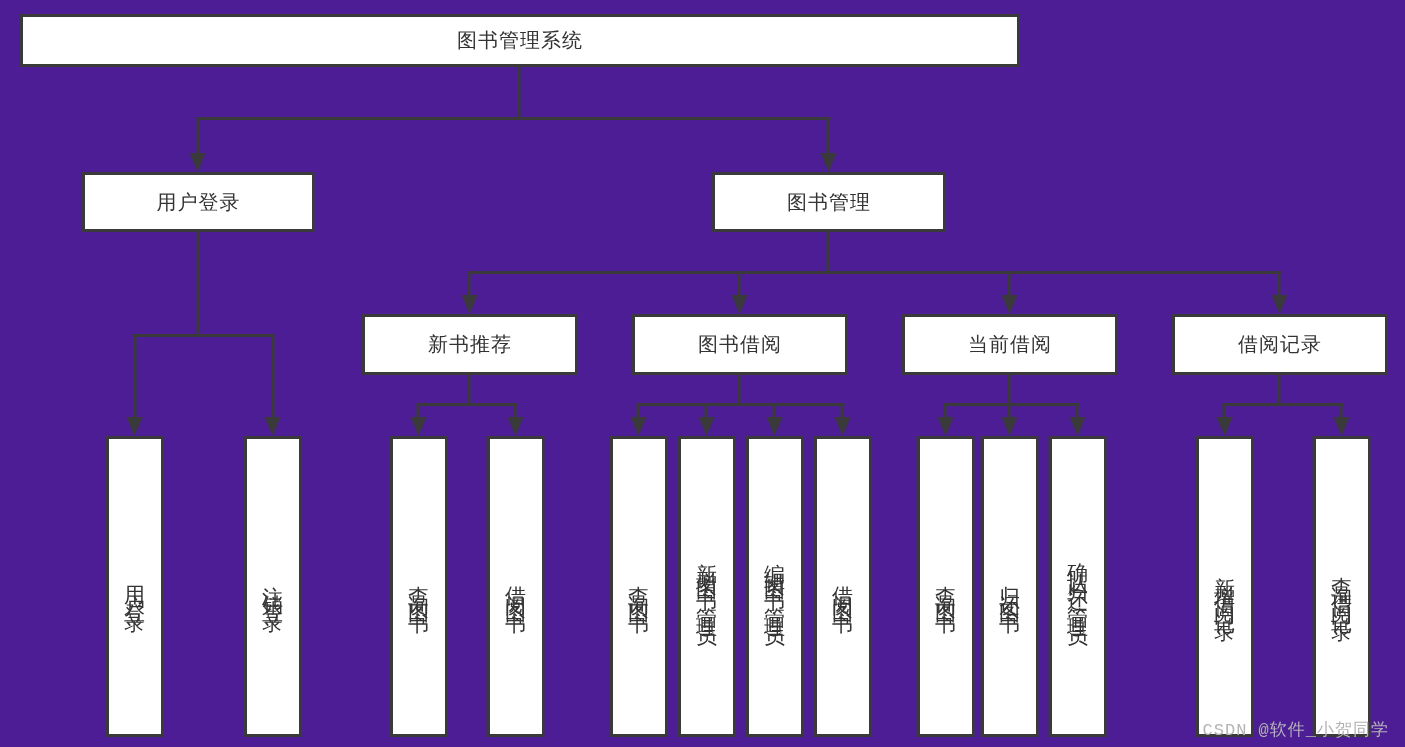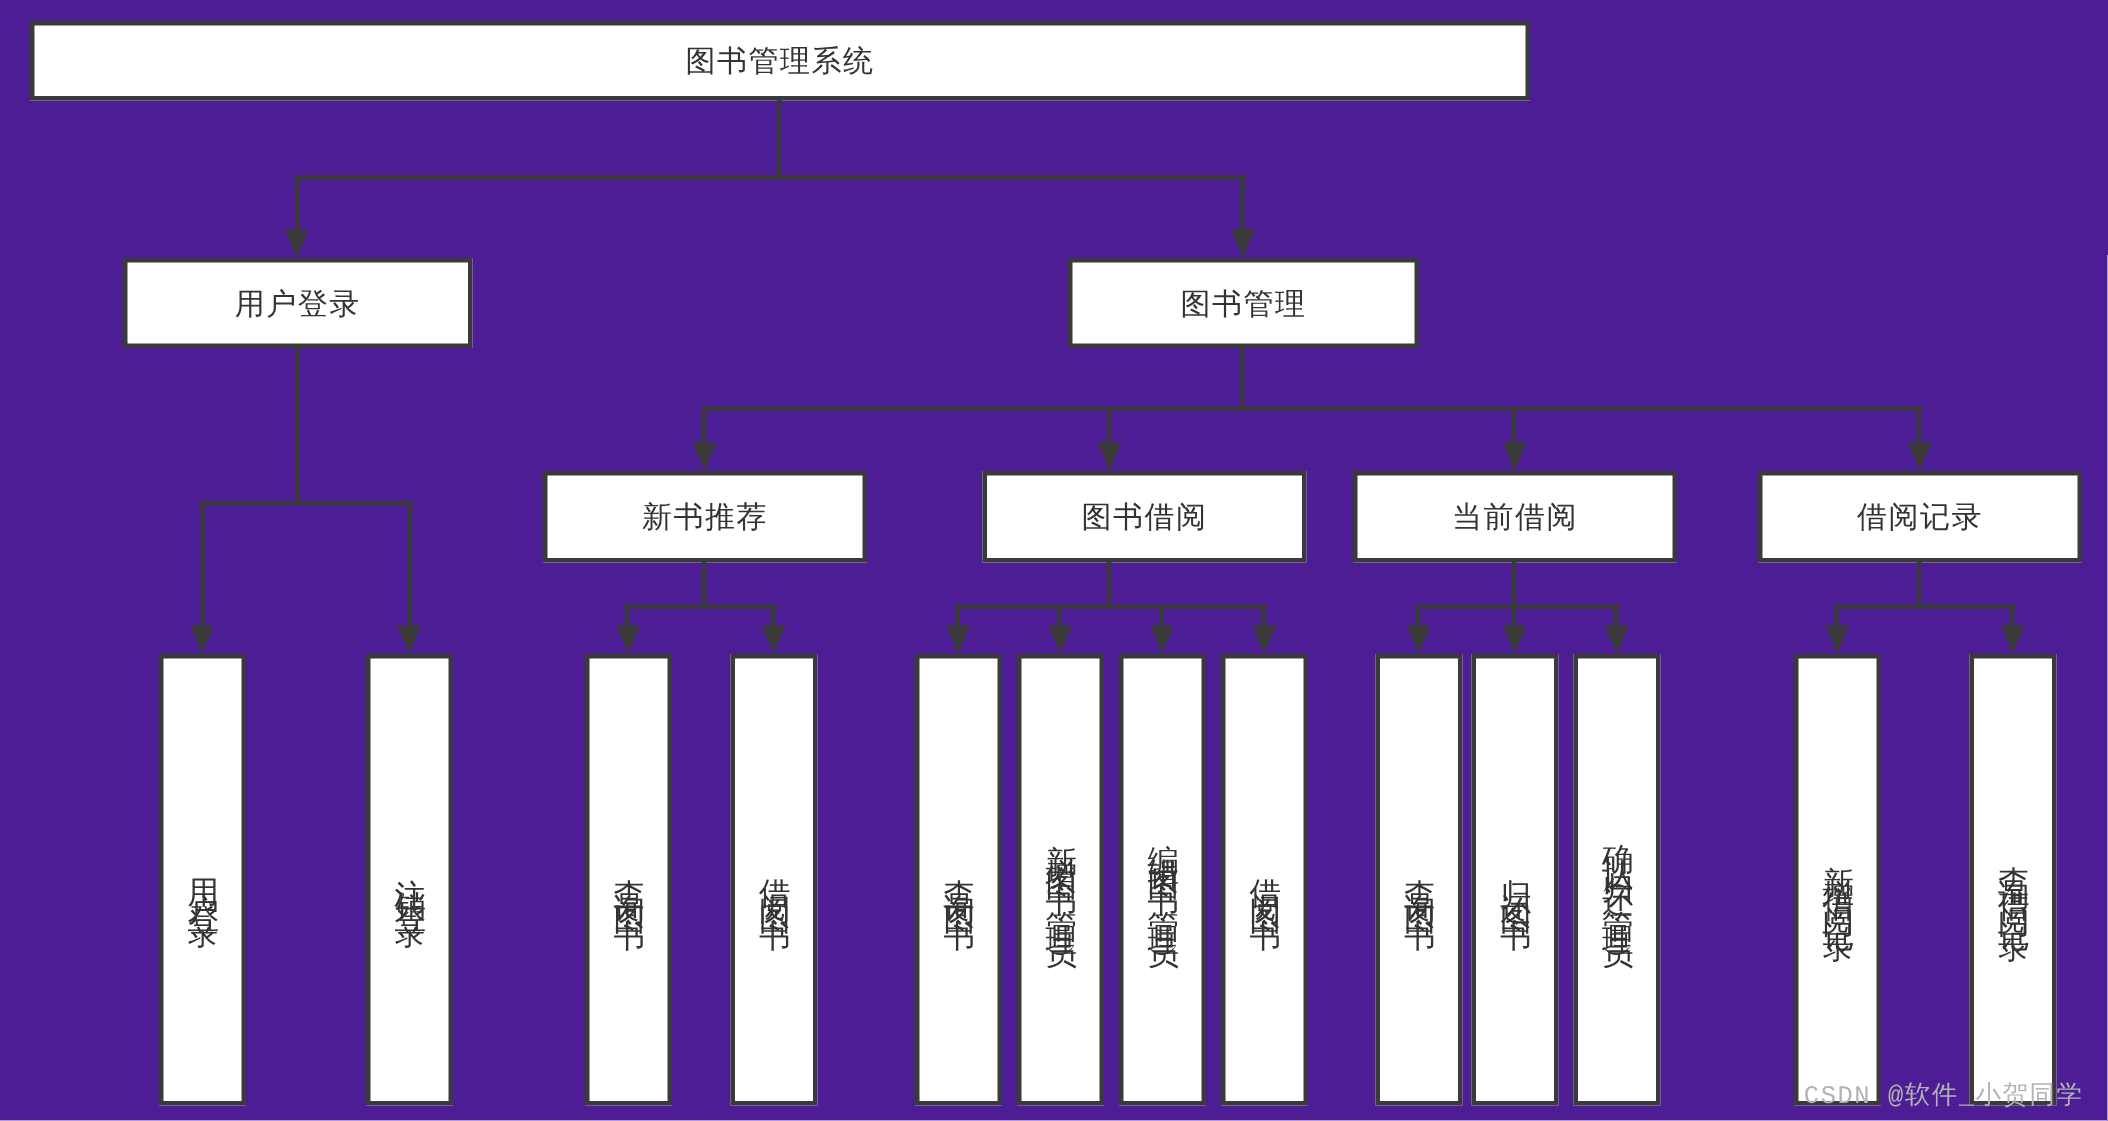--- a/index.html
+++ b/index.html
@@ -91,21 +91,21 @@
   <div class="vline" style="left:738px; top:271px; height:26px;"></div>
   <div class="ah" style="left:732px; top:295px;"></div>
   <div class="vline" style="left:1008px; top:271px; height:26px;"></div>
   <div class="ah" style="left:1002px; top:295px;"></div>
   <div class="vline" style="left:1278px; top:271px; height:26px;"></div>
   <div class="ah" style="left:1272px; top:295px;"></div>
 
   <div class="box h" style="left:362px; top:314px; width:216px; height:61px;">
     <span class="lbl">新书推荐</span>
   </div>
-  <div class="box h" style="left:632px; top:314px; width:216px; height:61px;margin-left:23px;">
+  <div class="box h" style="left:632px; top:314px; width:216px; height:61px;">
     <span class="lbl">图书借阅</span>
   </div>
   <div class="box h" style="left:902px; top:314px; width:216px; height:61px;">
     <span class="lbl">当前借阅</span>
   </div>
   <div class="box h" style="left:1172px; top:314px; width:216px; height:61px;">
     <span class="lbl">借阅记录</span>
   </div>
 
   <div class="vline" style="left:468px; top:373px; height:32px;"></div>

